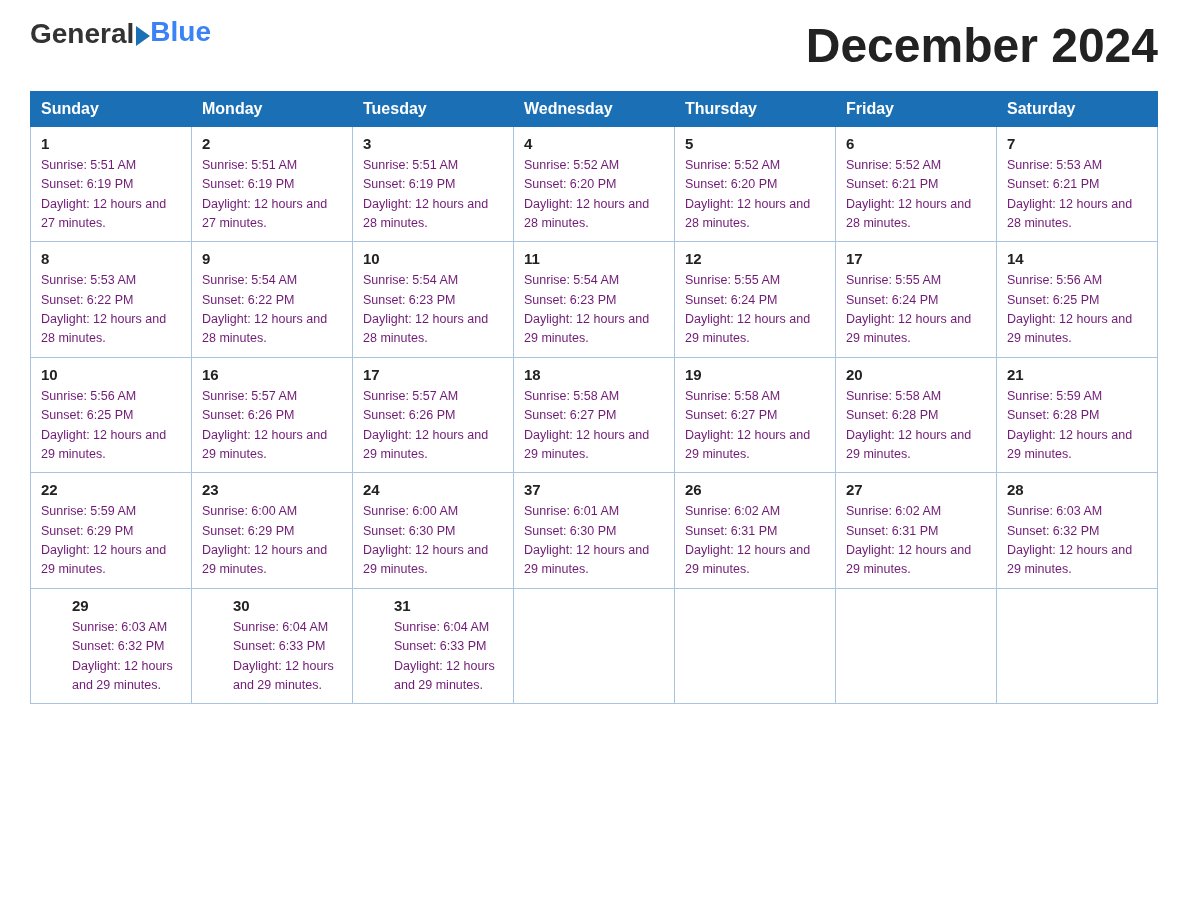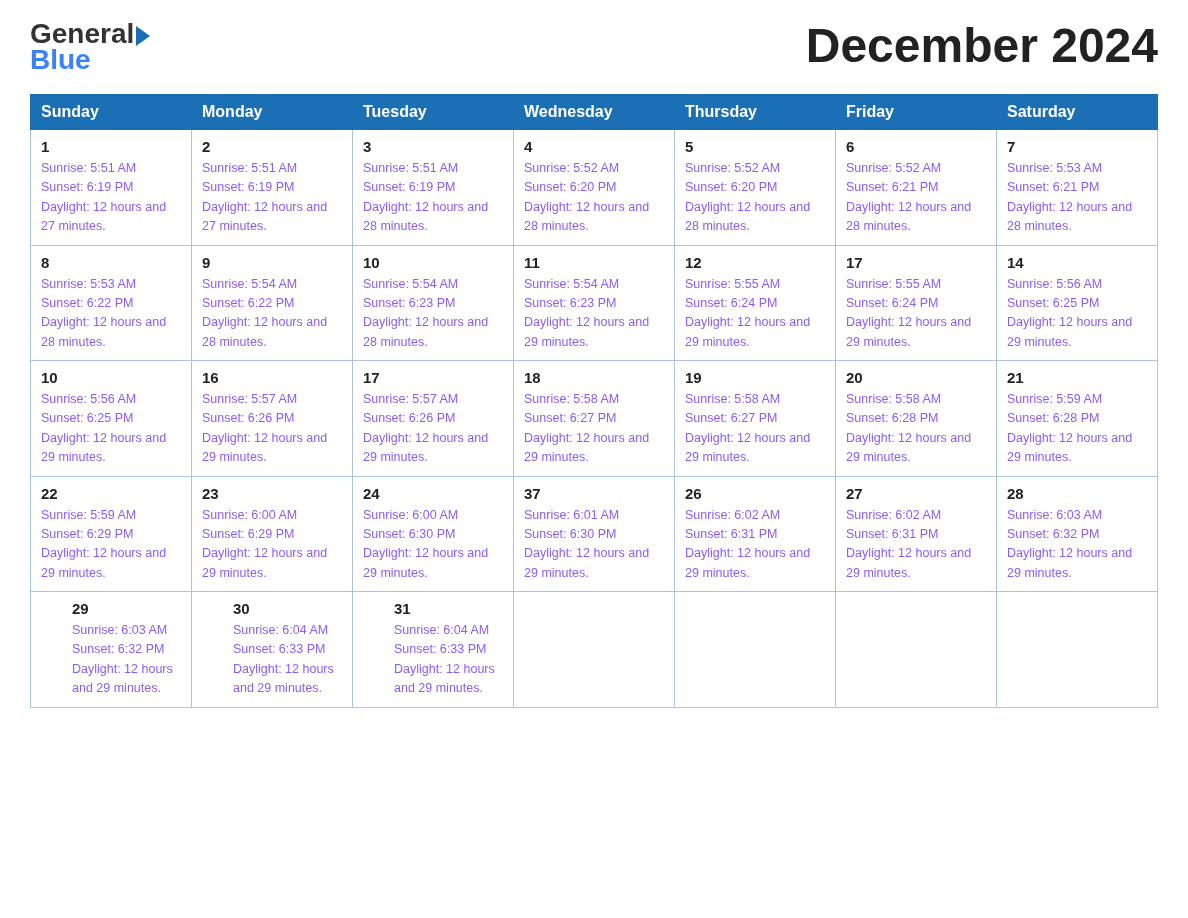--- a/index.html
+++ b/index.html
@@ -11,21 +11,21 @@
       min-height: 918px;
     }
     .header-section {
       display: flex;
       justify-content: space-between;
       align-items: flex-start;
       margin-bottom: 18px;
     }
     .logo {
       display: flex;
-      flex-direction: column;
+      flex-direction: row;
       align-items: flex-start;
     }
     .logo-text {
       font-size: 28px;
       font-weight: bold;
       color: #333;
       line-height: 1;
     }
     .logo-arrow {
       width: 0;
@@ -79,21 +79,21 @@
       min-height: 100px;
     }
     .day-number {
       font-size: 15px;
       font-weight: bold;
       color: #222;
       margin-bottom: 4px;
     }
     .day-info {
       font-size: 12.5px;
-      color: #8b5cf6;
+      color: #701a75;
       line-height: 1.55;
     }
     .empty-cell {
       background: #fff;
     }
     tr:last-child td {
       border-bottom: 1px solid #aac4e0;
       padding-left: 41px;
     }
   </style>

